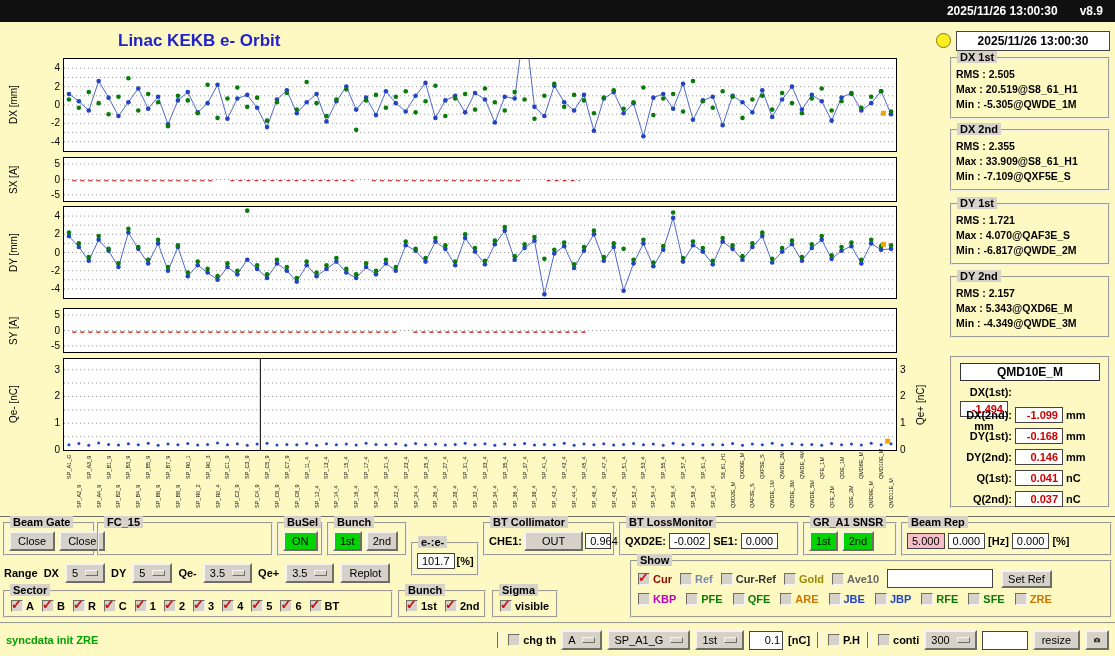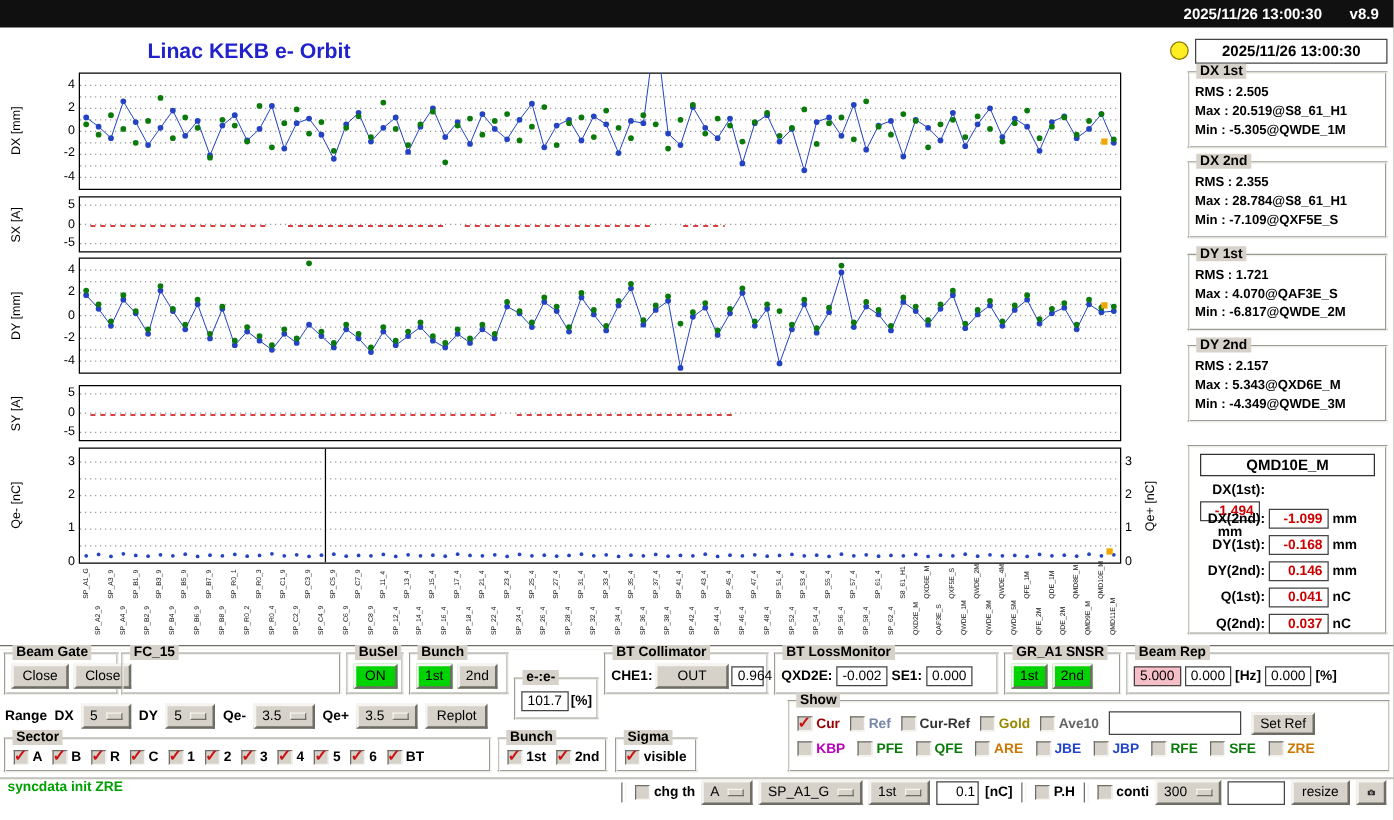--- a/index.html
+++ b/index.html
@@ -1,16 +1,16 @@
 <!DOCTYPE html>
 <html><head>
 <meta charset="utf-8">
 <style>
   html,body{margin:0;padding:0;background:#9a968e;}
-  #app{position:relative;width:1115px;height:656px;background:#ffffff;overflow:hidden;
+  #app{position:relative;width:1115px;height:656px;background:#fef9c3;overflow:hidden;
        font-family:"Liberation Sans",sans-serif;color:#000;}
   .topbar{position:absolute;top:0;left:0;width:100%;height:22px;background:#101010;color:#fff;
           display:flex;justify-content:flex-end;align-items:center;gap:22px;padding-right:12px;
           box-sizing:border-box;font-size:12px;font-weight:bold;}
   .apptitle{position:absolute;top:31px;left:118px;color:#2222cc;font-weight:bold;font-size:17px;}
   
   #charts,#xlabels{position:absolute;left:0;top:0;width:935px;height:520px;pointer-events:none;}
   .chart-row{position:absolute;left:0;width:935px;}
   .plot{position:absolute;left:63px;top:0;width:834px;height:100%;background:#fff;border:1px solid #000;box-sizing:border-box;}
   .plot svg{position:absolute;left:0;top:0;}
@@ -50,21 +50,21 @@
          font-size:12px;font-weight:bold;text-align:center;line-height:18px;}
   .mtitle{position:absolute;top:5px;left:8px;right:8px;height:16px;background:#fff;border:1px solid #333;
           font-weight:bold;font-size:12px;text-align:center;line-height:16px;}
   .mrow{position:absolute;left:4px;display:flex;align-items:center;gap:3px;}
   .mlabel{width:56px;text-align:right;font-size:11px;font-weight:bold;}
   .mval{width:48px;color:#cc0000;font-weight:bold;}
   .munit{font-size:11px;font-weight:bold;}
   .hr{position:absolute;left:0;width:100%;height:2px;border-top:1px solid #6e6e66;border-bottom:1px solid #f6f4f0;}
   
   .statusbar{position:absolute;left:0;top:622px;width:100%;height:34px;border-top:2px groove #efefe7;
-             display:flex;align-items:flex-start;padding:0 6px;box-sizing:border-box;gap:20px;}
+             display:flex;align-items:center;padding:0 6px;box-sizing:border-box;gap:20px;}
   .statusmsg{color:#00a000;font-size:11px;font-weight:bold;}
   .sbright{margin-left:auto;display:flex;align-items:center;gap:5px;}
   .rangebar{position:absolute;left:4px;top:561px;height:24px;display:flex;align-items:center;gap:6px;}
   .camera{display:inline-flex;align-items:center;justify-content:center;width:24px;}
 </style>
 </head>
 <body>
 
 <div id="app">
 
@@ -691,21 +691,21 @@
   <div id="stats">
       <div class="grp stat" style="position: absolute; left: 950px; top: 57px; width: 160px; height: 62px;">
         <span class="legend">DX 1st</span>
         <div class="statline">RMS : 2.505</div>
         <div class="statline">Max : 20.519@S8_61_H1</div>
         <div class="statline">Min : -5.305@QWDE_1M</div>
       </div>
       <div class="grp stat" style="position: absolute; left: 950px; top: 129px; width: 160px; height: 62px;">
         <span class="legend">DX 2nd</span>
         <div class="statline">RMS : 2.355</div>
-        <div class="statline">Max : 28.784@S8_61_H1</div>
+        <div class="statline">Max : 33.909@S8_61_H1</div>
         <div class="statline">Min : -7.109@QXF5E_S</div>
       </div>
       <div class="grp stat" style="position: absolute; left: 950px; top: 203px; width: 160px; height: 62px;">
         <span class="legend">DY 1st</span>
         <div class="statline">RMS : 1.721</div>
         <div class="statline">Max : 4.070@QAF3E_S</div>
         <div class="statline">Min : -6.817@QWDE_2M</div>
       </div>
       <div class="grp stat" style="position: absolute; left: 950px; top: 276px; width: 160px; height: 62px;">
         <span class="legend">DY 2nd</span>

